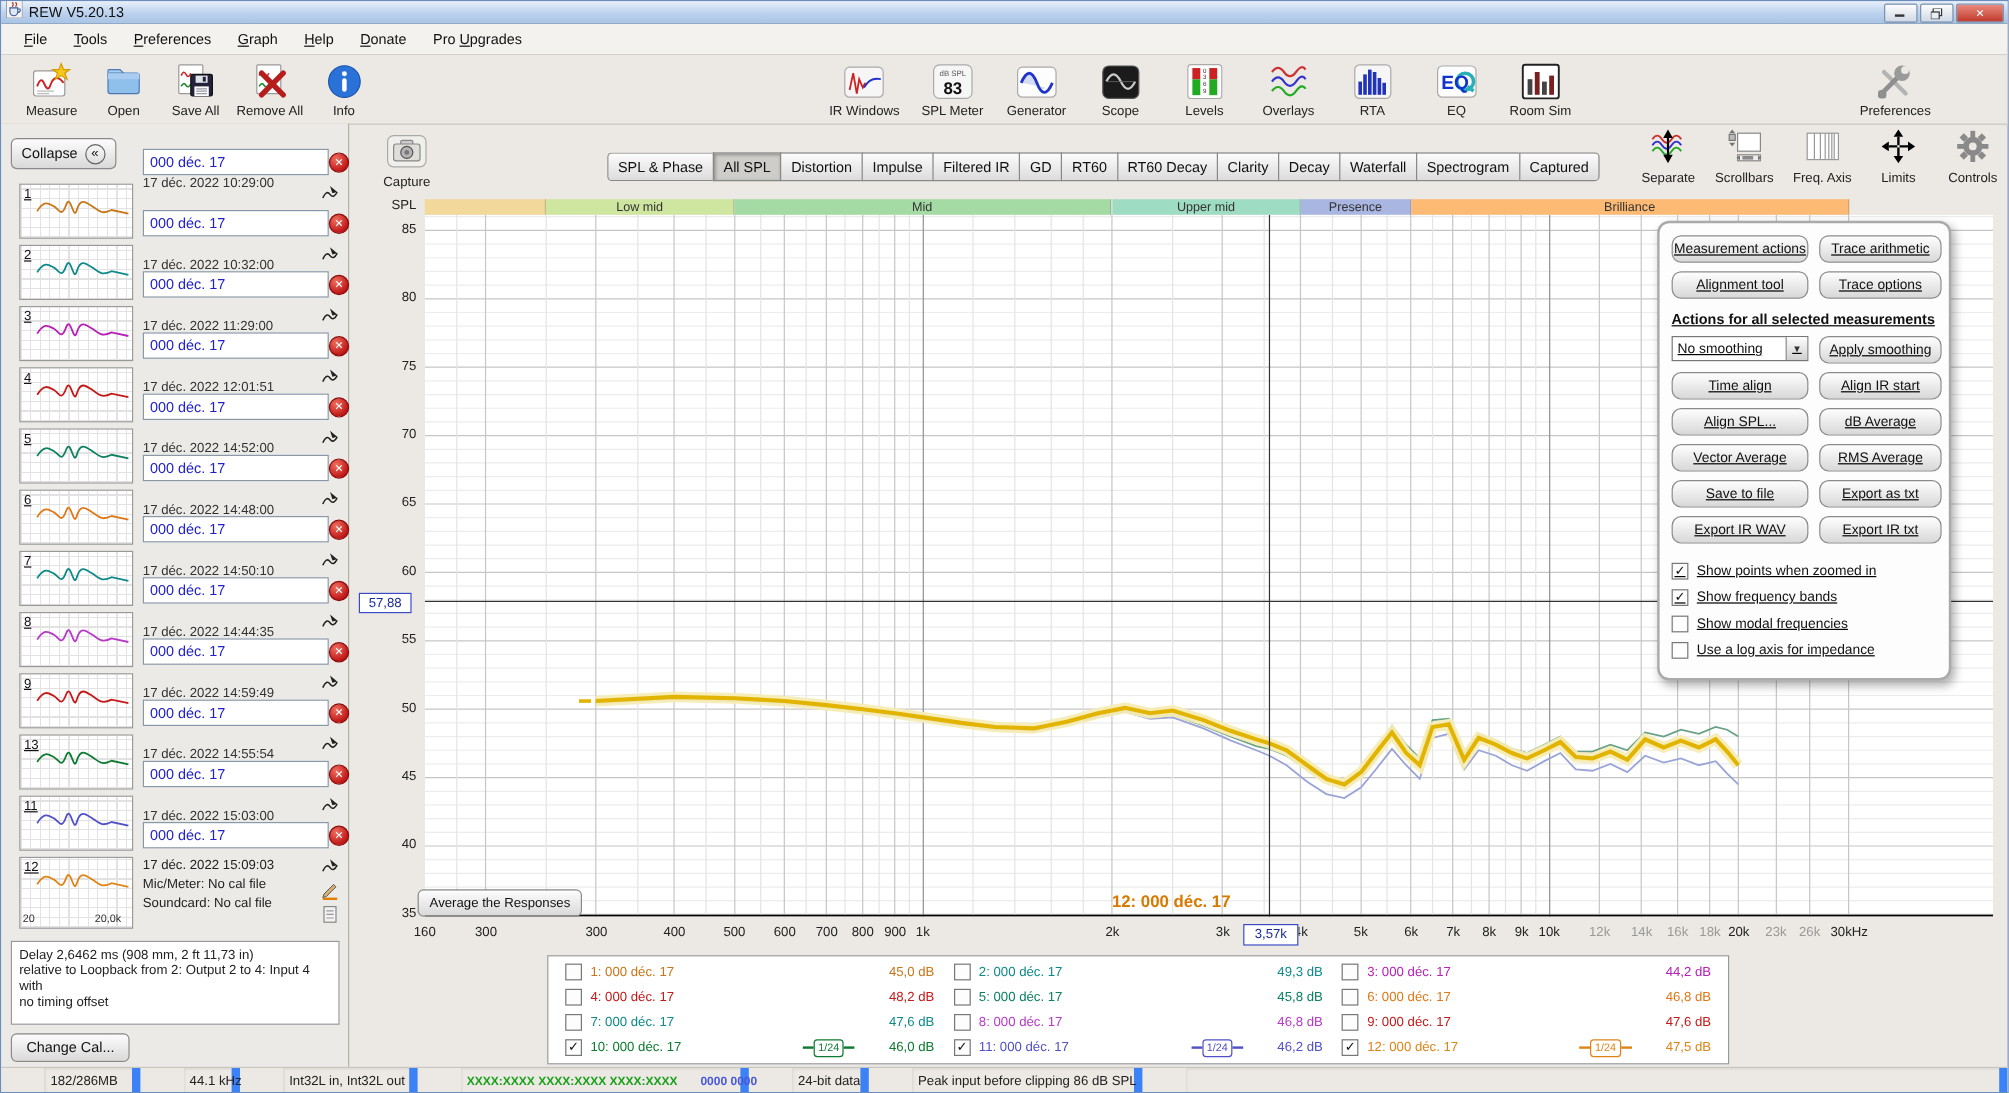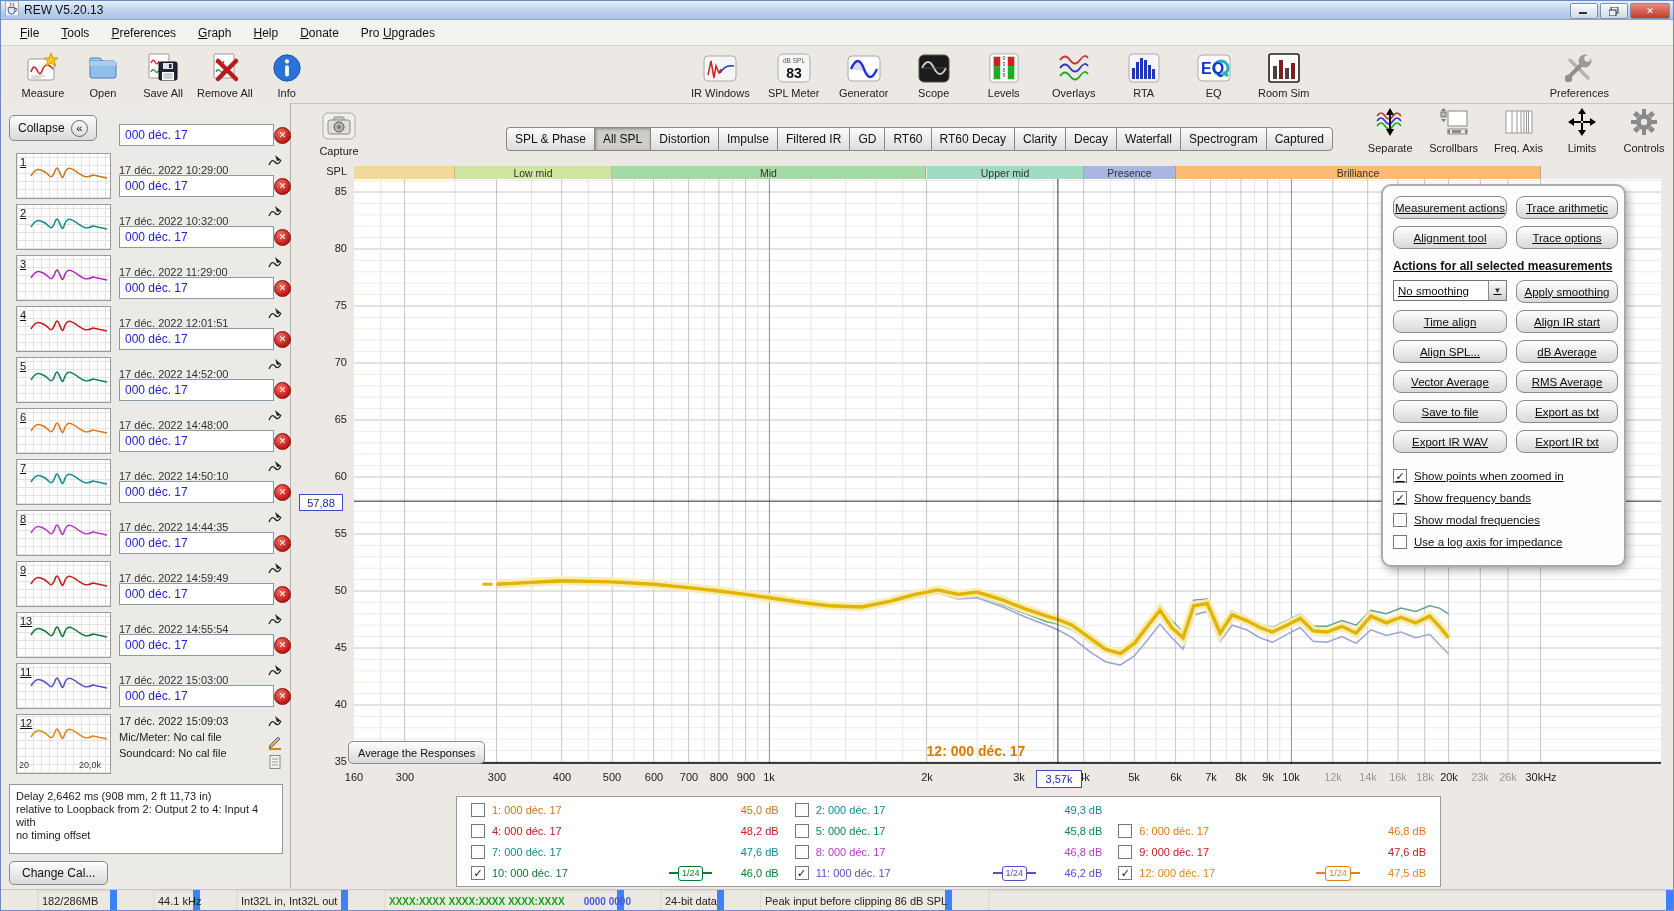--- a/index.html
+++ b/index.html
@@ -311,21 +311,21 @@
       <span>Collapse</span>
       <span class="collapse-circ">«</span>
     </div>
     <div id="mrows">
         <div class="mname abs" style="top: 21px;">000 déc. 17</div>
         <div class="mdel" style="top: 24px;">✕</div>
         <div class="mthumb abs" style="top: 50px; height: 46px;"><svg width="93" height="44" viewBox="0 0 93 44">
             <path d="M14 22 C20 12 24 16 28 18 S34 28 38 17 S44 31 47 21 S54 14 60 18 S68 25 76 21 L90 24" fill="none" stroke="#c8761a" stroke-width="1.5"></path>
           </svg></div>
         <div class="mnum" style="top: 53px;">1</div>
-        <div class="mdate" style="top: 61px;">17 déc. 2022 10:29:00</div>
+        <div class="mdate" style="top: 44px;">17 déc. 2022 10:29:00</div>
         <span class="mglyph" style="top: 50px;"><svg width="16" height="16" viewBox="0 0 16 16">
             <path d="M2 12 q3 -7 6 -3 t6 -2" stroke="#222" stroke-width="1.3" fill="none"></path>
             <path d="M8 2 l6 5 -4 1 z" fill="#222"></path>
           </svg></span>
         <div class="mname abs" style="top: 72px;">000 déc. 17</div>
         <div class="mdel" style="top: 75px;">✕</div>
         <div class="mthumb abs" style="top: 101px; height: 46px;"><svg width="93" height="44" viewBox="0 0 93 44">
             <path d="M14 22 C20 12 24 16 28 18 S34 28 38 17 S44 31 47 21 S54 14 60 18 S68 25 76 21 L90 24" fill="none" stroke="#0f8a8a" stroke-width="1.5"></path>
           </svg></div>
         <div class="mnum" style="top: 104px;">2</div>
@@ -788,20 +788,26 @@
           <span class="lname">1: 000 déc. 17</span>
           <span class="lbadge"></span>
           <span class="lval">45,0 dB</span>
         </div>
         <div class="lcell" style="color: rgb(15, 138, 138);">
           <span class="cbox" style="color: rgb(17, 17, 17);"></span>
           <span class="lname">2: 000 déc. 17</span>
           <span class="lbadge"></span>
           <span class="lval">49,3 dB</span>
         </div>
+        <div class="lcell" style="color: rgb(184, 33, 184);">
+          <span class="cbox" style="color: rgb(17, 17, 17);"></span>
+          <span class="lname">3: 000 déc. 17</span>
+          <span class="lbadge"></span>
+          <span class="lval">44,2 dB</span>
+        </div>
       </div>
       <div class="lrow">
         <div class="lcell" style="color: rgb(196, 26, 26);">
           <span class="cbox" style="color: rgb(17, 17, 17);"></span>
           <span class="lname">4: 000 déc. 17</span>
           <span class="lbadge"></span>
           <span class="lval">48,2 dB</span>
         </div>
         <div class="lcell" style="color: rgb(12, 128, 96);">
           <span class="cbox" style="color: rgb(17, 17, 17);"></span>

